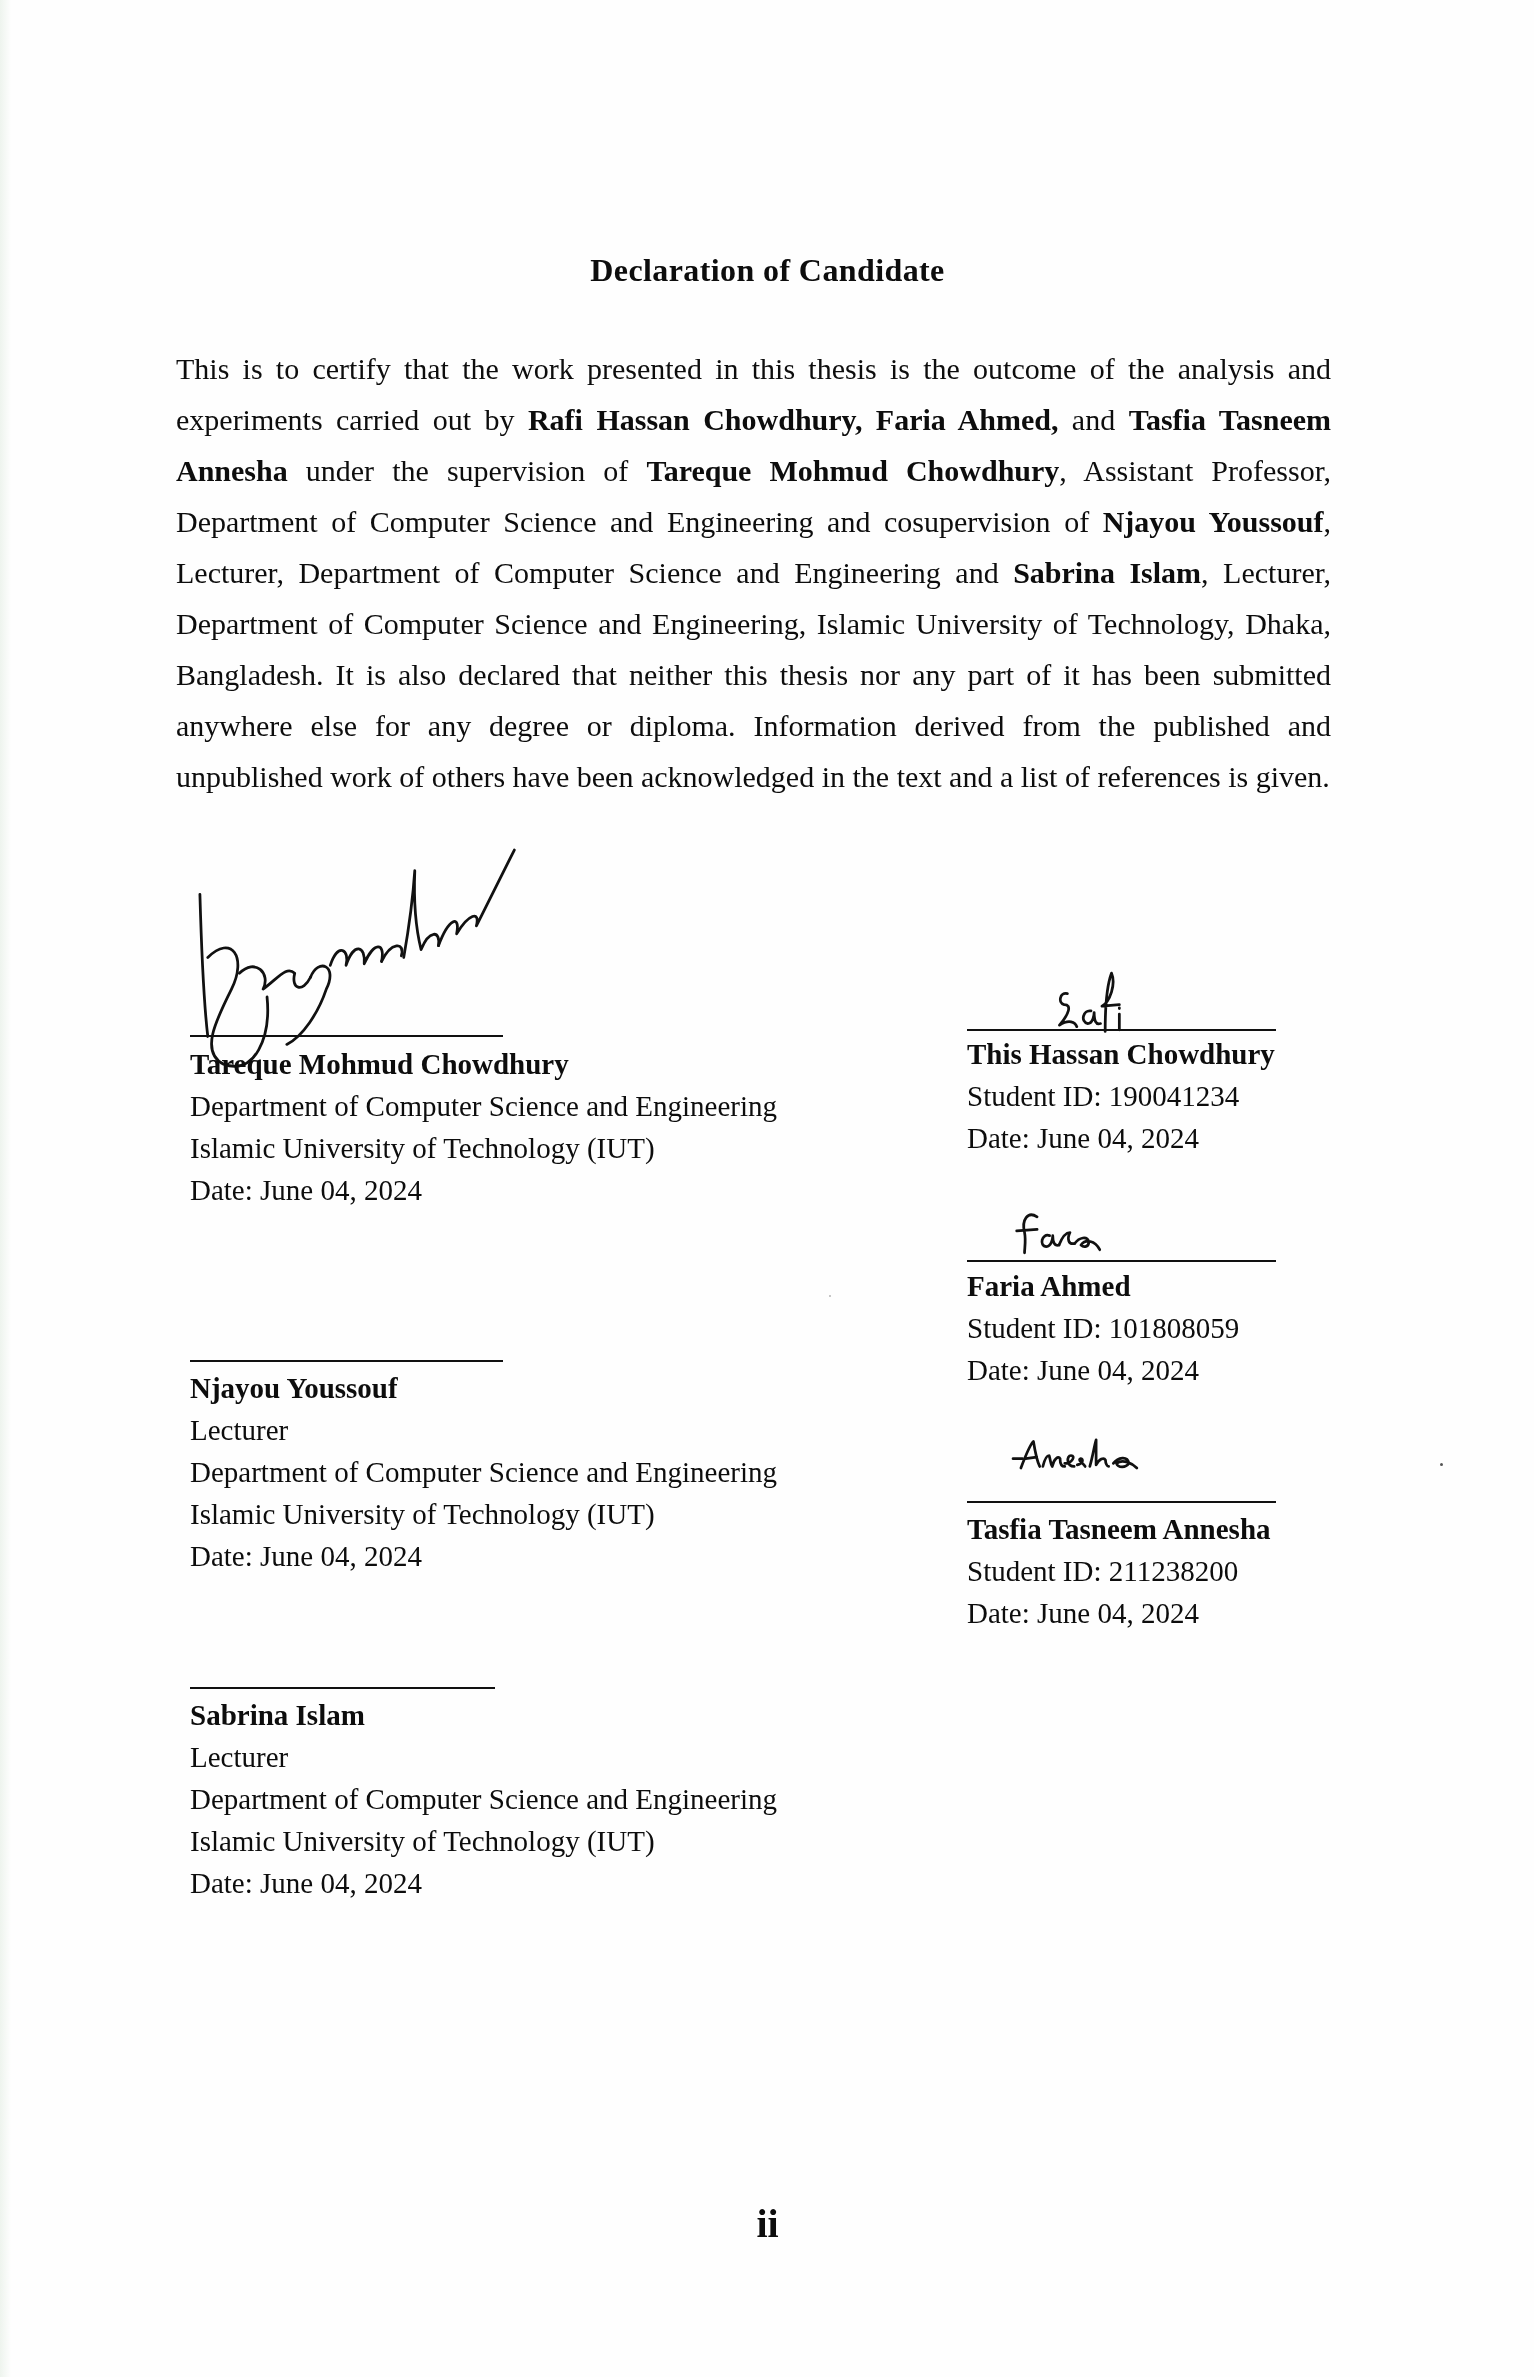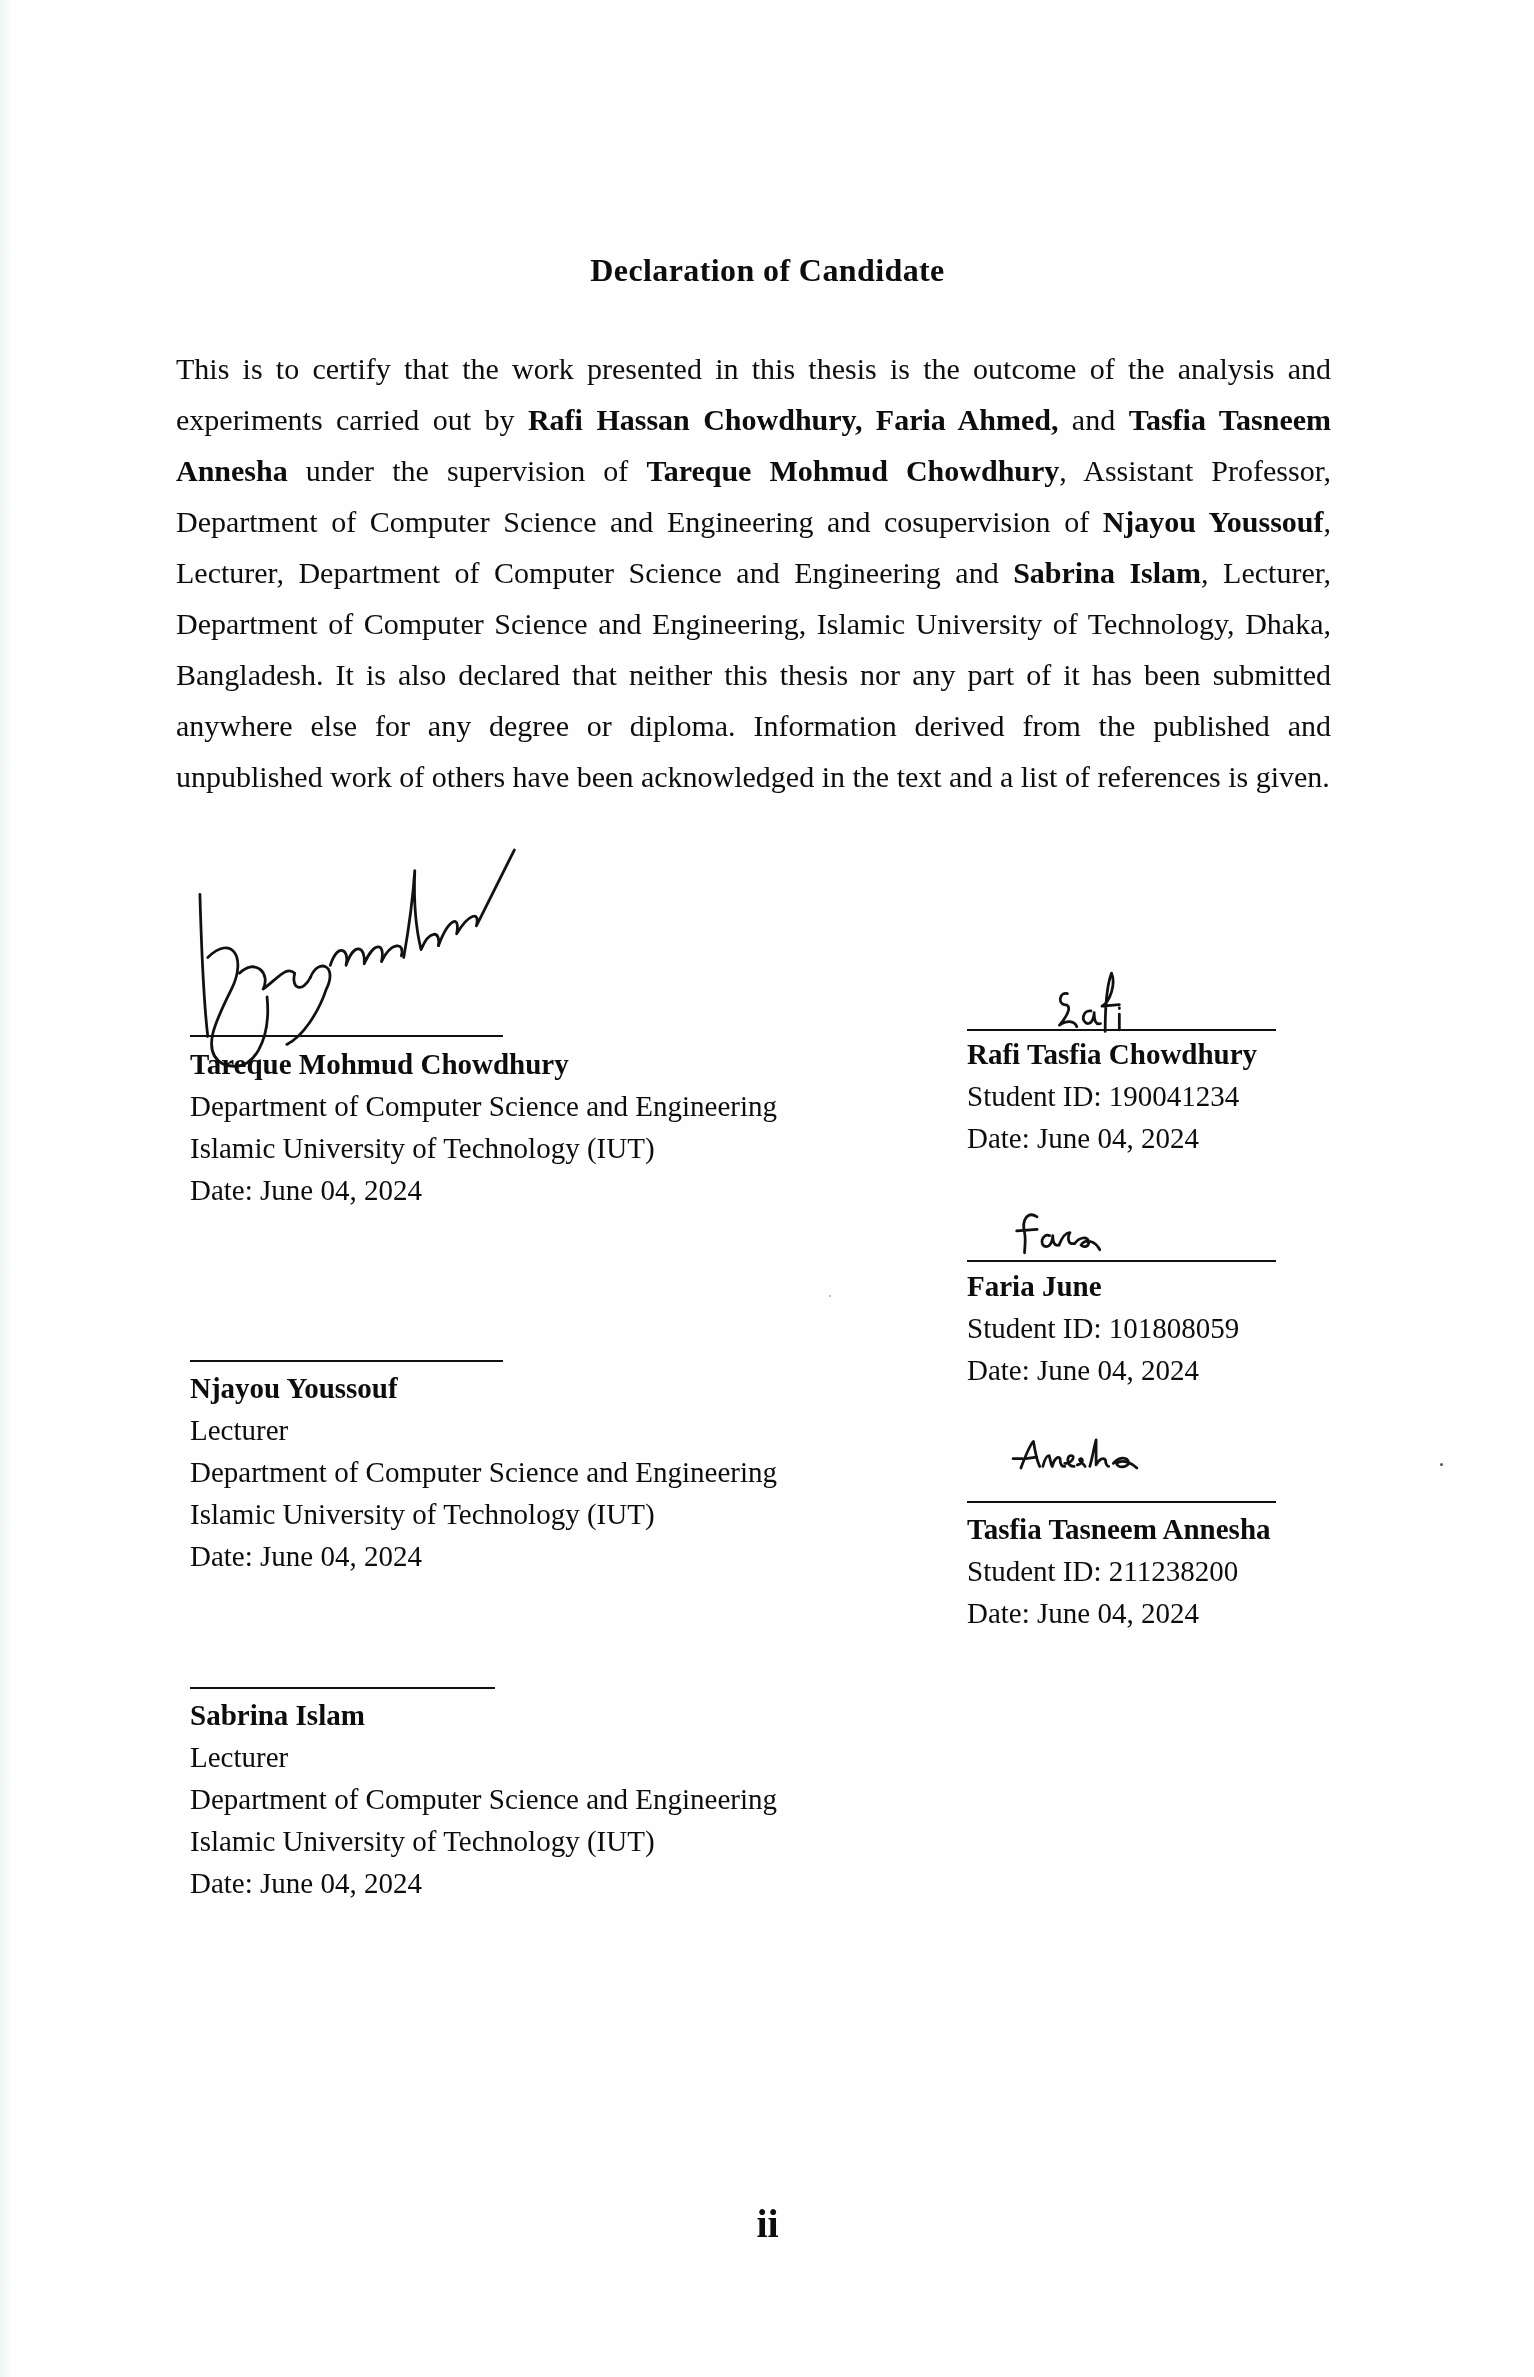--- a/index.html
+++ b/index.html
@@ -78,37 +78,37 @@
 <div class="sig" style="left:1053px; top:970px;">
   <svg width="87" height="63" viewBox="0 0 110 80">
     <path d="M18 30 C 8 28, 6 42, 14 44 C 24 44, 20 56, 8 70 C 20 62, 28 66, 30 72"></path>
     <path d="M48 52 C 38 50, 34 66, 44 68 C 50 68, 52 58, 52 54 C 52 64, 54 70, 60 68"></path>
     <path d="M66 78 C 66 50, 68 20, 74 4 C 80 18, 72 40, 62 46 L 84 44"></path>
     <path d="M84 56 L 84 76 M 84 48 L 84 49"></path>
   </svg>
 </div>
 <div class="sig-line" style="left:967px; top:1029px; width:309px;"></div>
 <div class="block" style="left:967px; top:1033px;">
-  <div class="name">Rafi Tasfia Chowdhury</div>
+  <div class="name">This Hassan Chowdhury</div>
   <div>Student ID: 190041234</div>
   <div>Date: June 04, 2024</div>
 </div>
 
 <div class="sig" style="left:1013px; top:1209px;">
   <svg width="103" height="47" viewBox="0 0 130 60">
     <path d="M30 10 C 18 2, 10 14, 14 30 C 16 40, 14 50, 14 56"></path>
     <path d="M4 28 L 30 26"></path>
     <path d="M46 34 C 36 30, 32 48, 42 48 C 48 48, 50 38, 50 34 C 50 42, 52 48, 58 46"></path>
     <path d="M58 46 C 62 36, 66 30, 72 30 C 68 38, 70 46, 78 44"></path>
     <path d="M78 44 C 84 36, 94 34, 96 42 C 96 48, 90 50, 86 46 C 92 38, 104 40, 110 52"></path>
   </svg>
 </div>
 <div class="sig-line" style="left:967px; top:1260px; width:309px;"></div>
 <div class="block" style="left:967px; top:1265px;">
-  <div class="name">Faria June</div>
+  <div class="name">Faria Ahmed</div>
   <div>Student ID: 101808059</div>
   <div>Date: June 04, 2024</div>
 </div>
 
 <div class="sig" style="left:1011px; top:1432px;">
   <svg width="142" height="47" viewBox="0 0 180 60">
     <path d="M2 34 L 14 34"></path>
     <path d="M12 46 C 18 30, 24 16, 28 12 C 30 24, 32 36, 36 44"></path>
     <path d="M18 34 L 32 32"></path>
     <path d="M40 44 C 42 36, 44 30, 48 30 C 50 36, 50 42, 52 44 C 54 34, 60 30, 62 34 C 62 40, 64 44, 68 44"></path>

